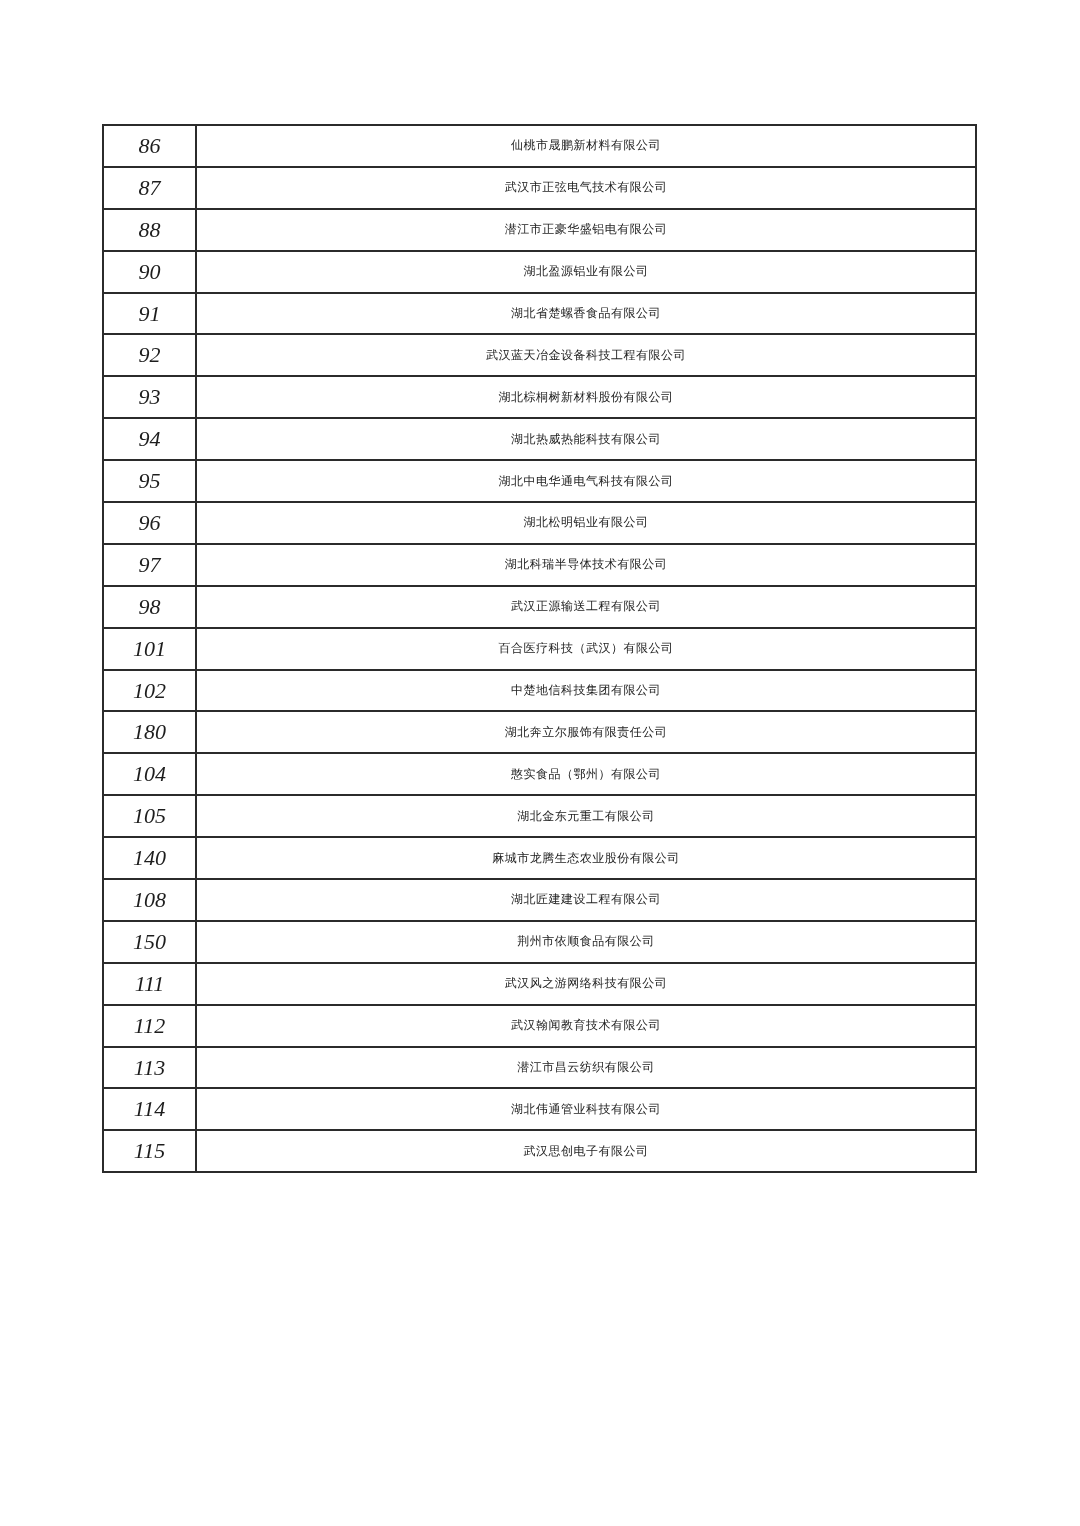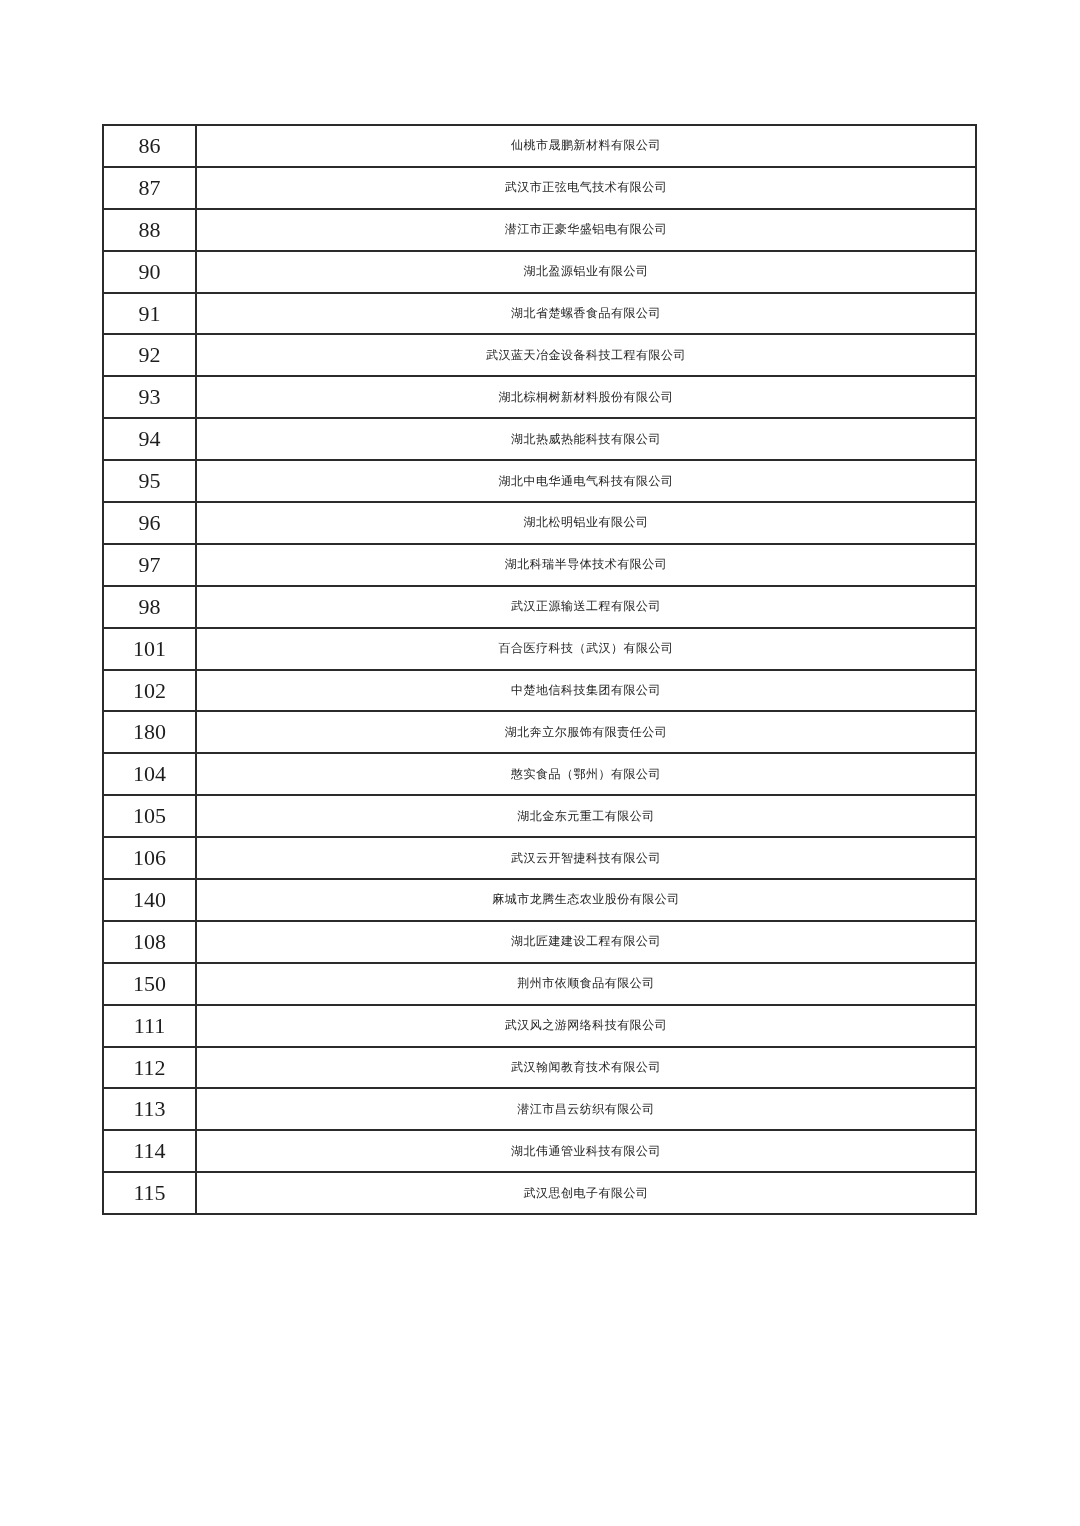--- a/index.html
+++ b/index.html
@@ -34,20 +34,21 @@
     text-align: center;
     vertical-align: middle;
     padding: 0 4px;
     overflow: hidden;
     white-space: nowrap;
   }
   .num-cell {
     width: 93px;
     font-size: 22px;
     font-family: "Liberation Serif", "DejaVu Serif", serif;
+    font-style: italic;
   }
   .name-cell {
     font-size: 12px;
     letter-spacing: 0.5px;
   }
 </style>
 </head>
 <body>
 
 <table class="company-table">
@@ -114,24 +115,20 @@
       </tr>
       <tr>
         <td class="num-cell">104</td>
         <td class="name-cell">憨实食品（鄂州）有限公司</td>
       </tr>
       <tr>
         <td class="num-cell">105</td>
         <td class="name-cell">湖北金东元重工有限公司</td>
       </tr>
       <tr>
-        <td class="num-cell">106</td>
-        <td class="name-cell">武汉云开智捷科技有限公司</td>
-      </tr>
-      <tr>
         <td class="num-cell">140</td>
         <td class="name-cell">麻城市龙腾生态农业股份有限公司</td>
       </tr>
       <tr>
         <td class="num-cell">108</td>
         <td class="name-cell">湖北匠建建设工程有限公司</td>
       </tr>
       <tr>
         <td class="num-cell">150</td>
         <td class="name-cell">荆州市依顺食品有限公司</td>

